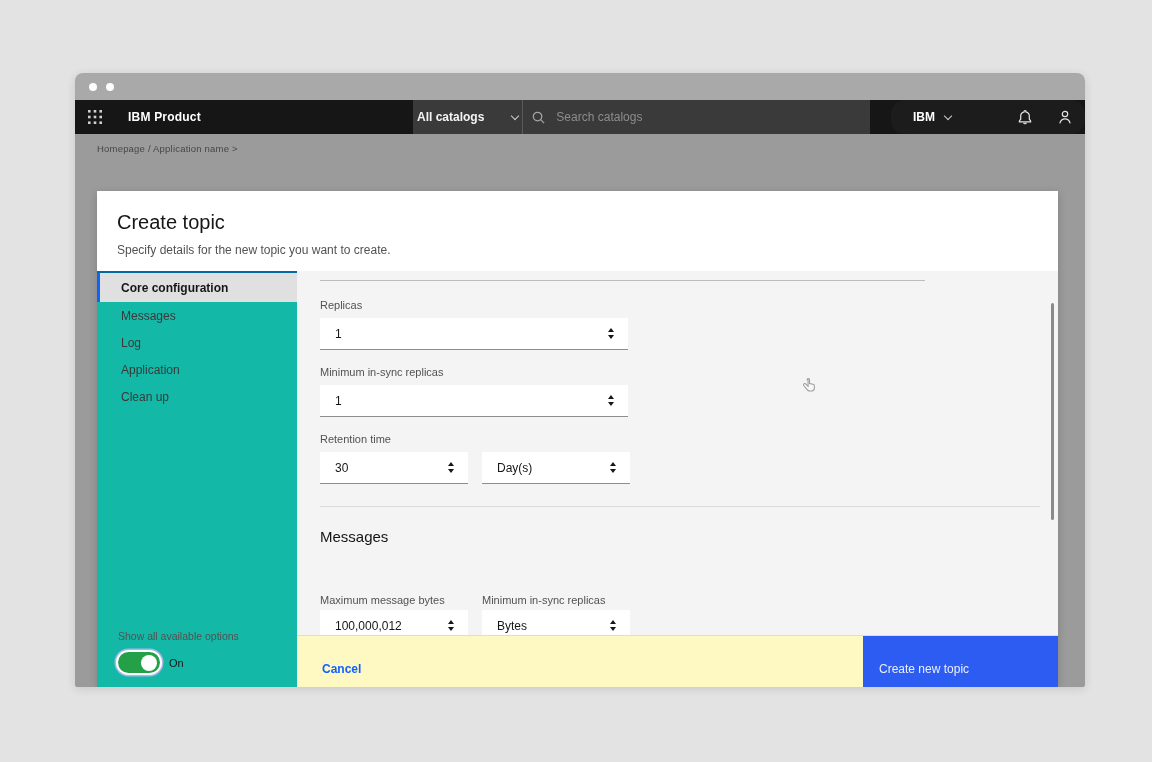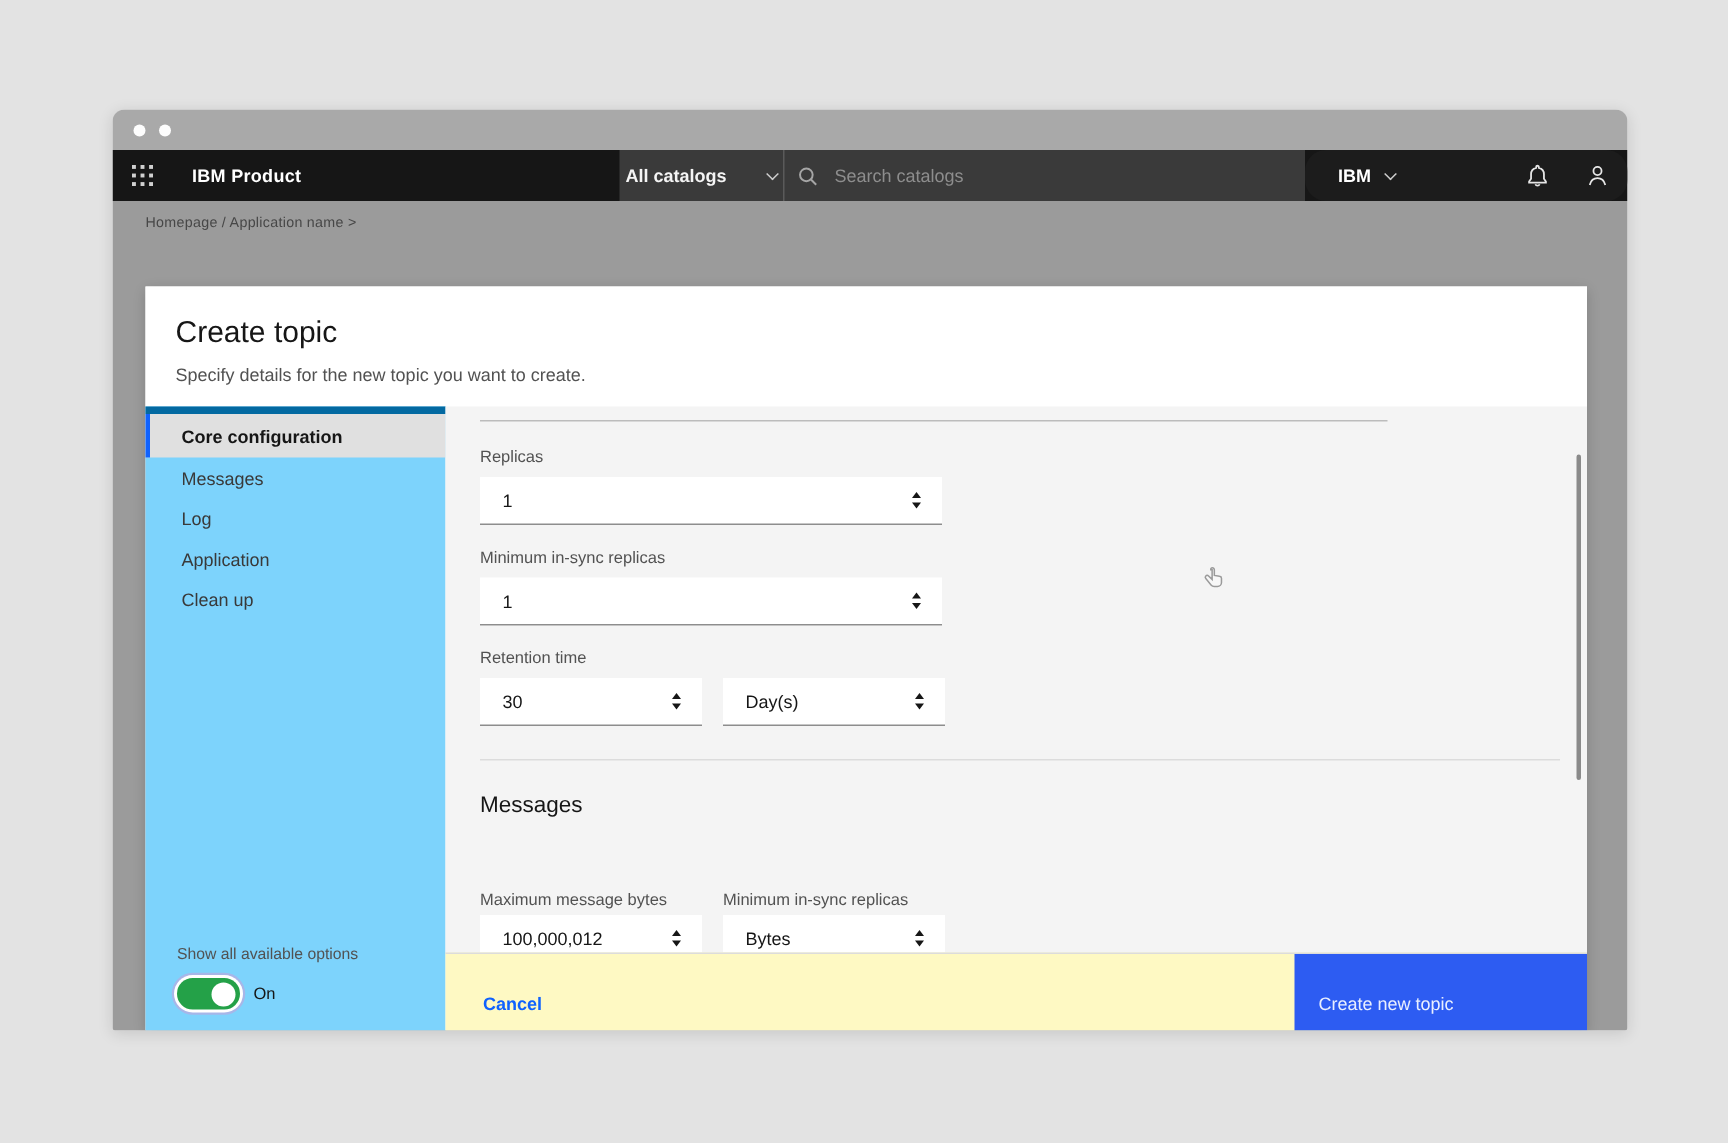--- a/index.html
+++ b/index.html
@@ -29,21 +29,21 @@
   .catalog-dd { display:flex; align-items:center; gap:28px; padding:0 4px; height:34px; cursor:pointer; }
   .catalog-dd span { color:#f4f4f4; font-size:12px; font-weight:bold; }
   .chev { width:6px; height:6px; border-right:1.5px solid #cfcfcf; border-bottom:1.5px solid #cfcfcf; transform:rotate(45deg); margin-top:-3px; }
   .mid-divider { width:1px; height:34px; background:#5a5a5a; margin-right:8px; }
   .search-wrap { display:flex; align-items:center; gap:10px; flex:1; height:34px; }
   .search-wrap input {
     background:transparent; border:none; outline:none; color:#c6c6c6;
     font-size:12px; width:220px; font-family:"Liberation Sans", sans-serif;
   }
   .search-wrap input::placeholder { color:#8d8d8d; }
-  .hdr-right { position:absolute; left:795px; right:0; top:0; height:34px; background:#1c1c1c; display:flex; align-items:center;border-radius:14px; }
+  .hdr-right { position:absolute; left:816px; right:0; top:0; height:34px; background:#1c1c1c; display:flex; align-items:center;border-radius:14px; }
   .ibm-menu { display:flex; align-items:center; gap:10px; padding:0 22px; height:34px; cursor:pointer; }
   .ibm-menu span { color:#ffffff; font-size:12px; font-weight:bold; }
   .hdr-spacer { flex:1; }
   .hdr-icon-btn { width:40px; height:34px; display:flex; align-items:center; justify-content:center; cursor:pointer; }
 
   
   .backdrop { position:absolute; left:0; top:61px; right:0; bottom:0; background:#9b9b9b; }
   .breadcrumb { padding:9px 22px 0 22px; font-size:9.5px; color:#474747; letter-spacing:.2px; }
 
   
@@ -53,21 +53,21 @@
     box-shadow:0 2px 8px rgba(0,0,0,.18);
     margin-top:28px;
   }
   .m-header { height:80px; padding:20px 20px 0 20px; background:#fff; flex:none; }
   .m-title { font-size:20px; color:#161616; font-weight:400; margin-bottom:9px; }
   .m-subtitle { font-size:12px; color:#525252; }
 
   .m-body { flex:1; display:flex; min-height:0; }
 
   
-  .sidebar { width:200px; background:#7dd3fc; position:relative; flex:none; border-top:5px solid #0369a1; }
+  .sidebar { width:200px; background:#14b8a6; position:relative; flex:none; border-top:2px solid #0369a1; }
   .nav-item {
     height:27px; display:flex; align-items:center; padding-left:21px;
     font-size:12px; color:#393939; cursor:pointer; border-left:3px solid transparent;
   }
   .nav-item.selected { background:#e0e0e0; border-left:3px solid #0f62fe; font-weight:bold; color:#161616; height:29px; }
   .sidebar-bottom { position:absolute; left:0; right:6px; bottom:14px; padding-left:21px; }
   .toggle-label { font-size:10.5px; color:#525252; margin-bottom:10px; }
   .toggle-row { display:flex; align-items:center; gap:9px; }
   .toggle {
     width:42px; height:21px; border-radius:12px; background:#24a148; position:relative; cursor:pointer;

